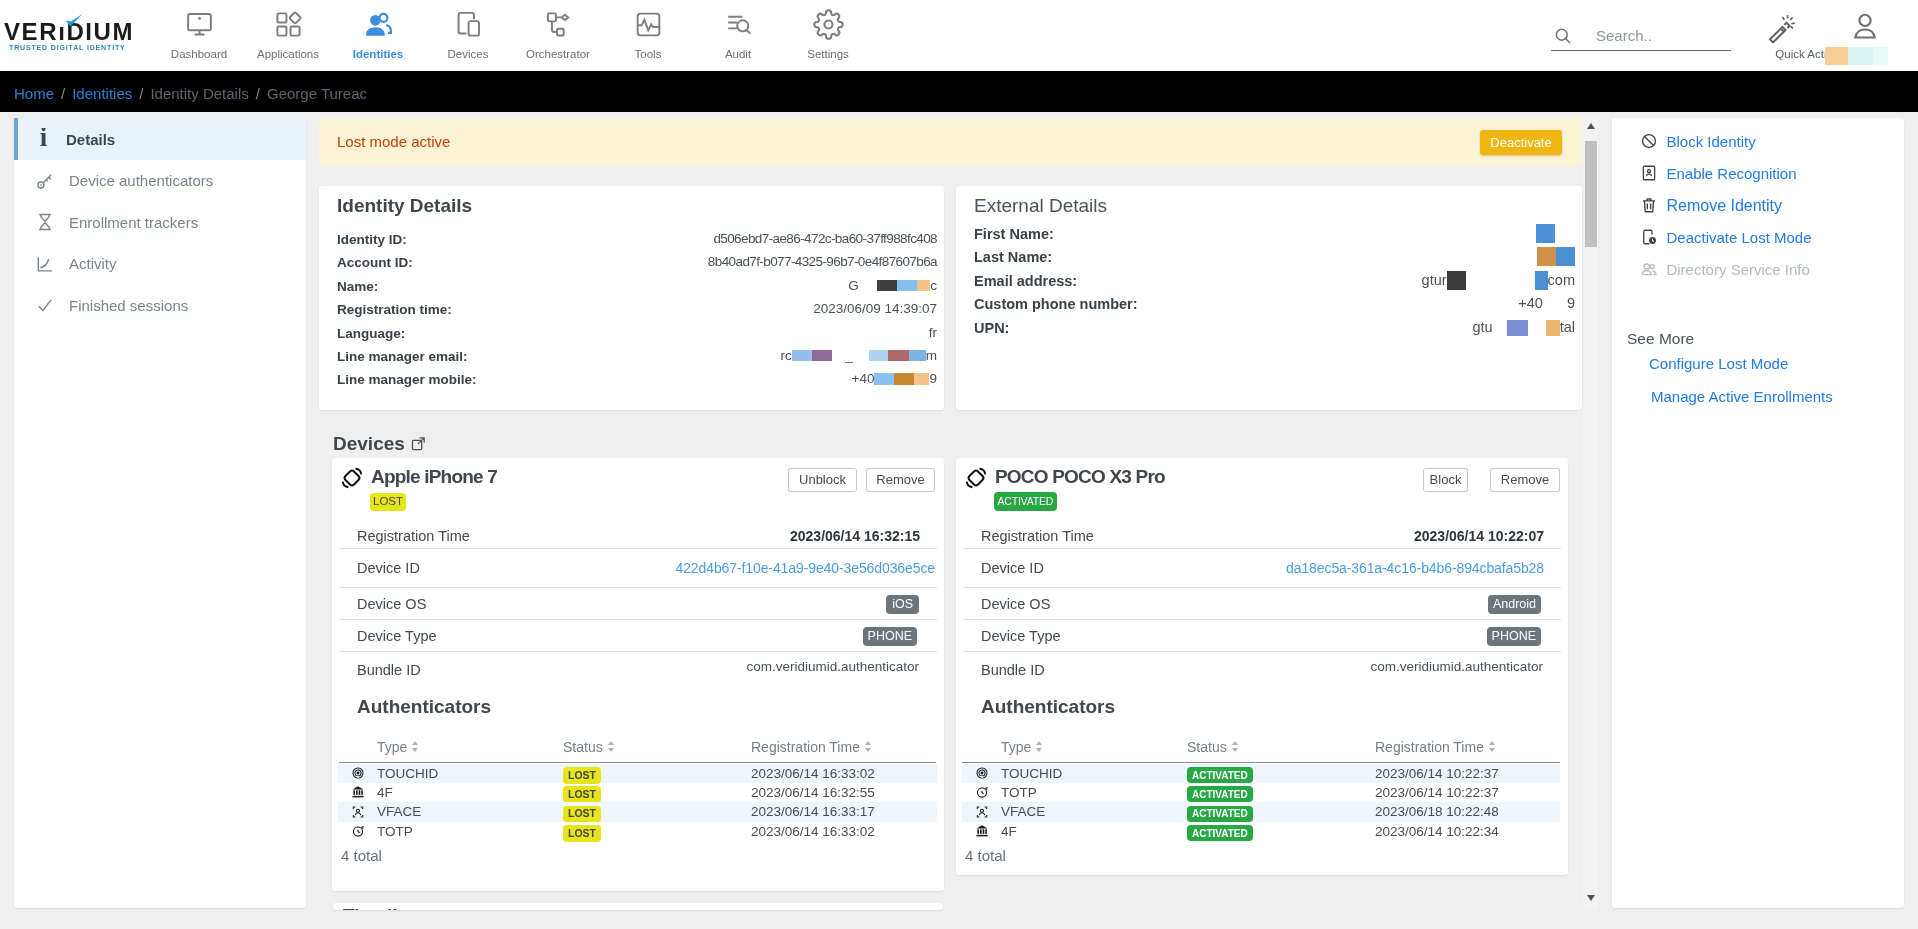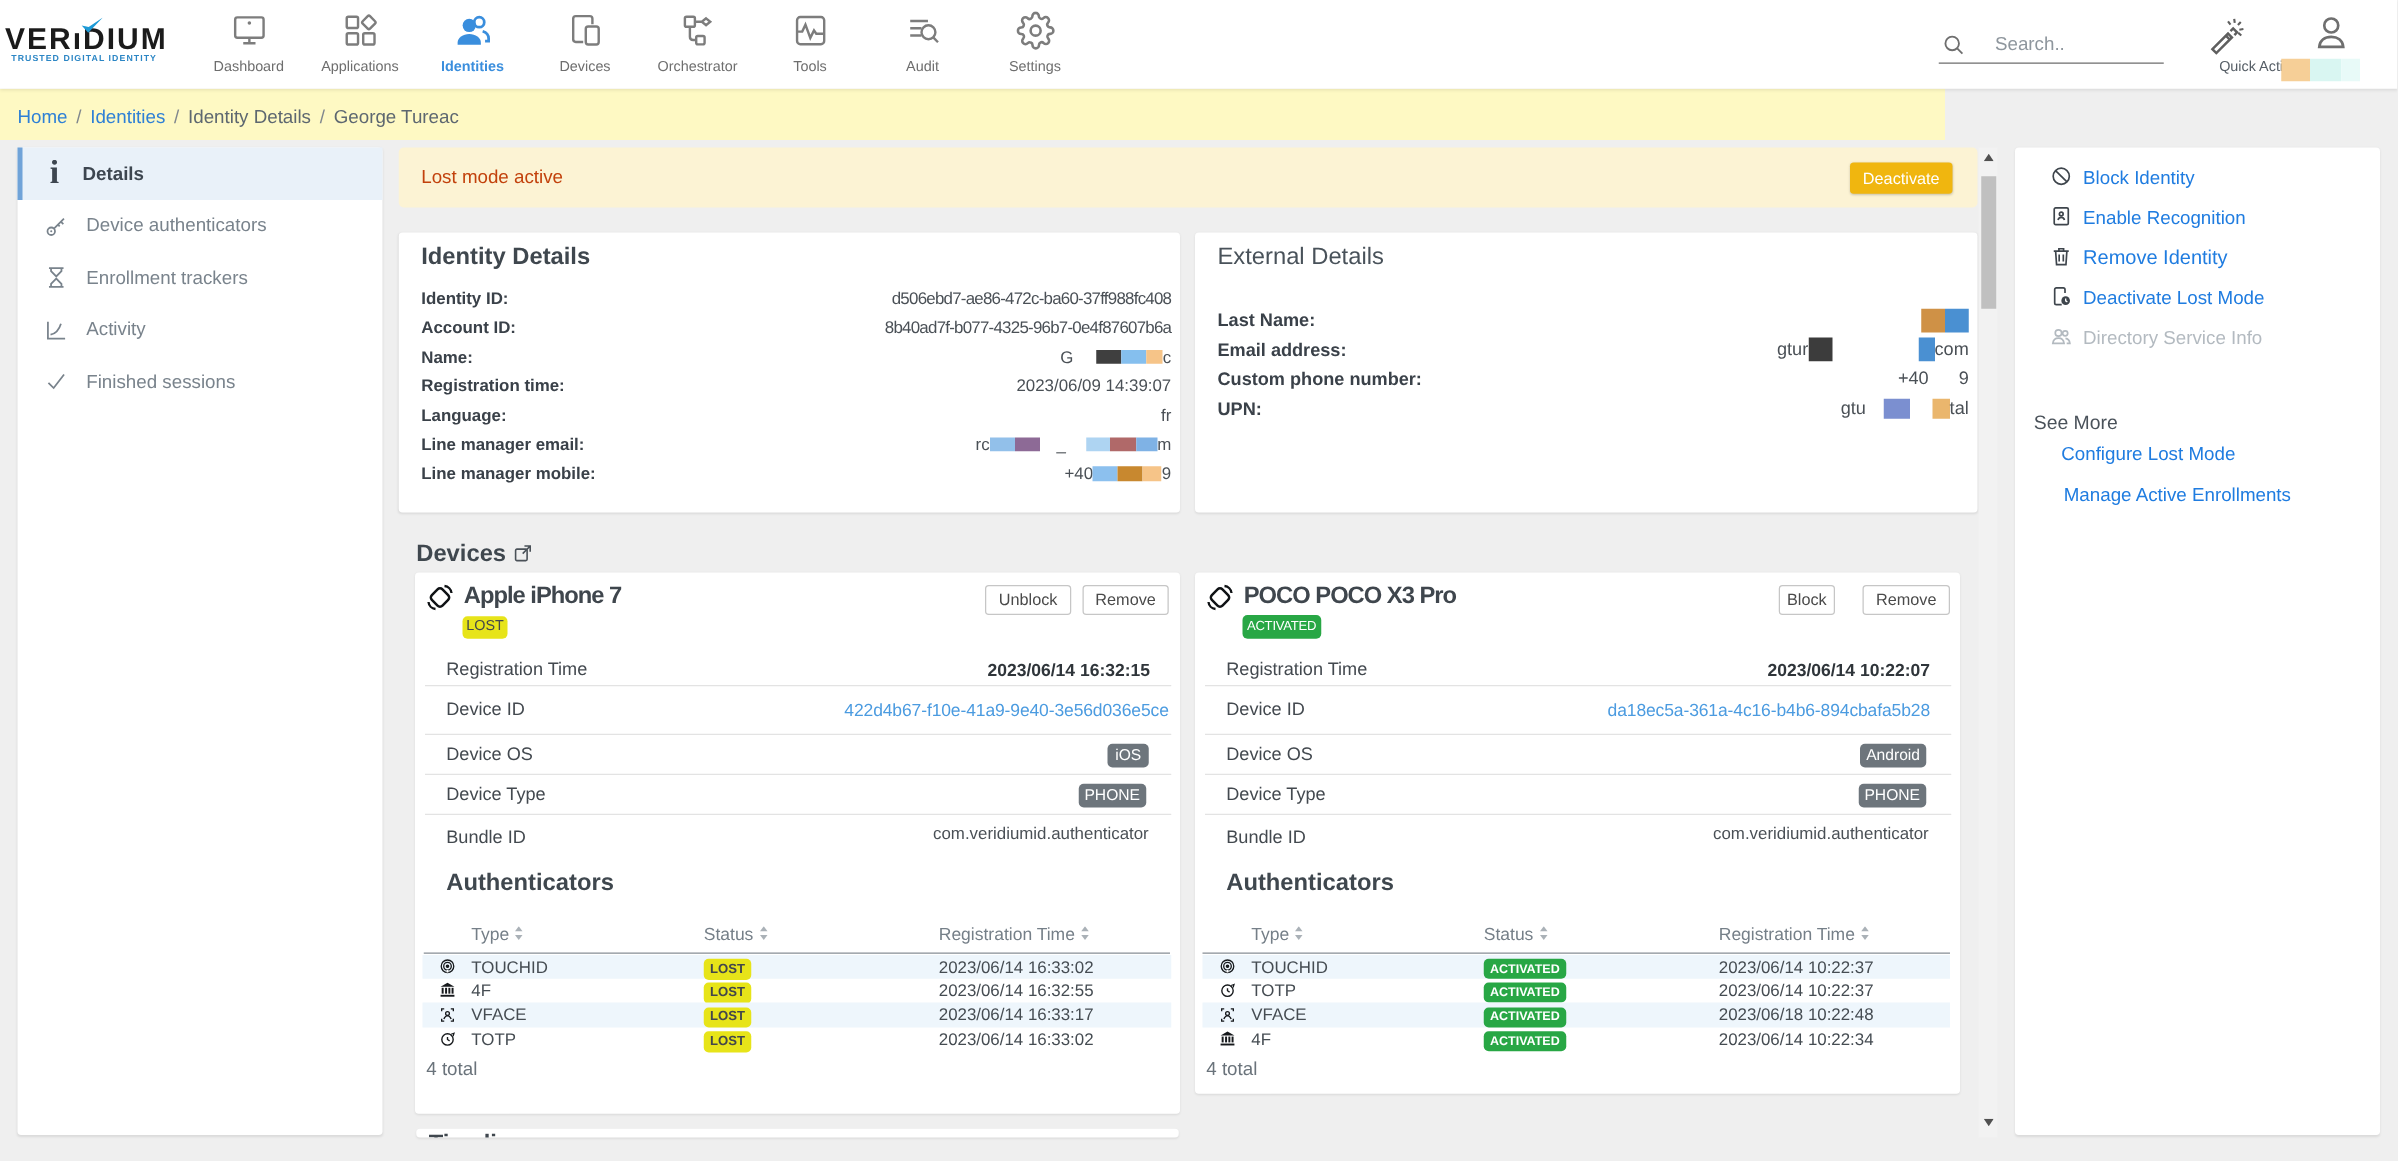--- a/index.html
+++ b/index.html
@@ -6,21 +6,21 @@
 body{font-family:"Liberation Sans",sans-serif;background:#efefef;color:#4a5158;-webkit-font-smoothing:antialiased}
 #page{position:relative;width:1918px;height:929px;overflow:hidden}
 .abs{position:absolute}
 
 #hdr{position:absolute;left:0;top:0;width:1918px;height:71px;background:#fff;box-shadow:0 1px 3px rgba(0,0,0,.10);z-index:5}
 .navitem{position:absolute;top:9px;width:110px;text-align:center;color:#6e6e6e}
 .navitem svg{display:block;margin:0 auto}
 .navitem .lbl{font-size:11.5px;margin-top:8px;color:#6e6e6e}
 .navitem.act .lbl{color:#3a8edd;font-weight:bold}
 
-#crumb{position:absolute;left:0;top:71px;width:1556px;height:41px;background:#fef9c3;font-size:15px;padding-top:14px;color:#5d6770}
+#crumb{position:absolute;left:0;top:71px;width:1918px;height:41px;background:#000000;font-size:15px;padding-top:14px;color:#5d6770}
 #crumb a{color:#2e80d6;text-decoration:none}
 #crumb .sep{color:#80878d;padding:0 7px}
 
 .card{position:absolute;background:#fff;border-radius:3px;box-shadow:0 1px 2px rgba(0,0,0,.09)}
 
 .snav{position:absolute;left:0;width:292px;height:42px;display:flex;align-items:center;color:#79838c;font-size:15px}
 .snav svg{margin-left:21px;margin-right:14px;flex:none}
 .snav.sel{background:#e9f1f9;border-left:4px solid #70a3d8;color:#3d4650;font-weight:bold}
 .snav.sel svg{margin-left:17px}
 
@@ -183,20 +183,21 @@
  <div class="drow" style="top:41px"><b>Identity ID:</b><span class="val" style="letter-spacing:-.6px">d506ebd7-ae86-472c-ba60-37ff988fc408</span></div>
  <div class="drow" style="top:64.4px"><b>Account ID:</b><span class="val" style="letter-spacing:-.6px">8b40ad7f-b077-4325-96b7-0e4f87607b6a</span></div>
  <div class="drow" style="top:87.8px"><b>Name:</b><span class="val">G<span class="blk" style="width:18px"></span><span class="blk" style="width:20px;height:11px;background:#3f3f3f;vertical-align:-1px"></span><span class="blk" style="width:20.5px;height:11px;background:#85bfee;vertical-align:-1px"></span><span class="blk" style="width:13px;height:11px;background:#f6c488;vertical-align:-1px"></span>c</span></div>
  <div class="drow" style="top:111.2px"><b>Registration time:</b><span class="val">2023/06/09 14:39:07</span></div>
  <div class="drow" style="top:134.6px"><b>Language:</b><span class="val">fr</span></div>
  <div class="drow" style="top:158px"><b>Line manager email:</b><span class="val">rc<span class="blk" style="width:20.5px;height:11px;background:#92c0ea;vertical-align:-1px"></span><span class="blk" style="width:20px;height:11px;background:#8d6a96;vertical-align:-1px"></span><span class="blk" style="width:13px"></span>_<span class="blk" style="width:16px"></span><span class="blk" style="width:19.5px;height:11px;background:#aed4f2;vertical-align:-1px"></span><span class="blk" style="width:20.5px;height:11px;background:#b06969;vertical-align:-1px"></span><span class="blk" style="width:17px;height:11px;background:#7fb2e5;vertical-align:-1px"></span>m</span></div>
  <div class="drow" style="top:181.4px"><b>Line manager mobile:</b><span class="val">+40<span class="blk" style="width:20px;height:12px;background:#8cc0ee;vertical-align:-2px"></span><span class="blk" style="width:20px;height:12px;background:#c8882f;vertical-align:-2px"></span><span class="blk" style="width:15px;height:12px;background:#f6c488;vertical-align:-2px"></span>9</span></div>
 </div>
 <div class="card" style="left:956px;top:186px;width:626px;height:224px">
  <div class="abs" style="left:18px;top:9px;font-size:19px;color:#49525a">External Details</div>
+ <div class="drow" style="top:36px"><b style="font-size:14.5px">First Name:</b><span class="val"><span class="blk" style="width:19px;height:19px;background:#4a90d2;vertical-align:-5px;margin-right:20px"></span></span></div>
  <div class="drow" style="top:59.4px"><b style="font-size:14.5px">Last Name:</b><span class="val"><span class="blk" style="width:19px;height:19px;background:#cf9146;vertical-align:-5px"></span><span class="blk" style="width:19px;height:19px;background:#4a90d2;vertical-align:-5px"></span></span></div>
  <div class="drow" style="top:82.8px"><b style="font-size:14.5px">Email address:</b><span class="val" style="font-size:14.5px">gtur<span class="blk" style="width:19px;height:19px;background:#3c3c3c;vertical-align:-5px"></span><span class="blk" style="width:69px"></span><span class="blk" style="width:13px;height:19px;background:#4a90d2;vertical-align:-5px"></span>com</span></div>
  <div class="drow" style="top:106.2px"><b style="font-size:14.5px">Custom phone number:</b><span class="val" style="font-size:14.5px">+40<span class="blk" style="width:24px"></span>9</span></div>
  <div class="drow" style="top:129.6px"><b style="font-size:14.5px">UPN:</b><span class="val" style="font-size:14.5px">gtu<span class="blk" style="width:14px"></span><span class="blk" style="width:21px;height:16px;background:#7b8fd0;vertical-align:-4px"></span><span class="blk" style="width:18px"></span><span class="blk" style="width:14px;height:16px;background:#eab66d;vertical-align:-4px"></span>tal</span></div>
 </div>
 <div class="abs" style="left:333px;top:433px;font-size:19px;font-weight:bold;color:#3f474e">Devices <svg width="17" height="17" viewBox="0 0 24 24" fill="none" stroke="#4a5158" stroke-width="1.8" style="vertical-align:-2px">
         <rect x="3.5" y="7.5" width="13" height="13" rx="1.5"></rect>
         <path d="M11.5 12.5L20 4M13.5 4H20v6.5"></path>
       </svg></div>
 <div class="dcard" style="left:332px;top:458px;width:612px;height:433px">

